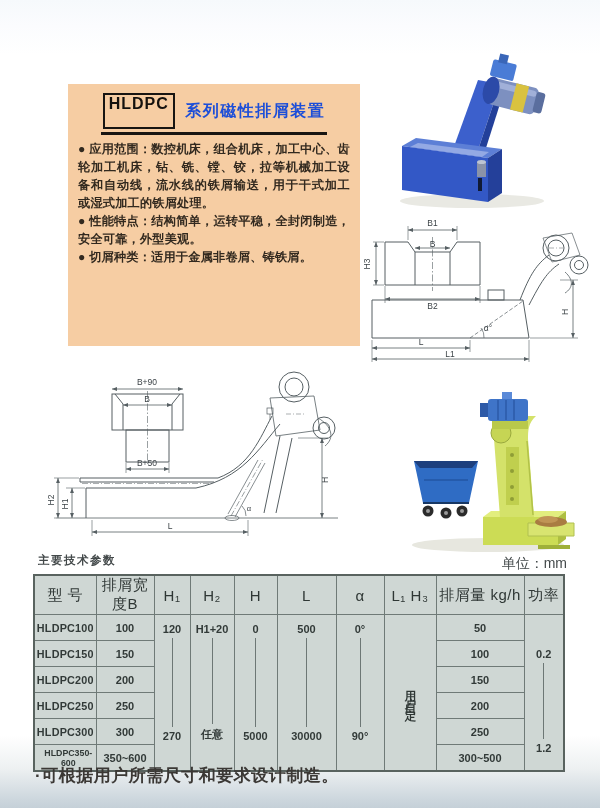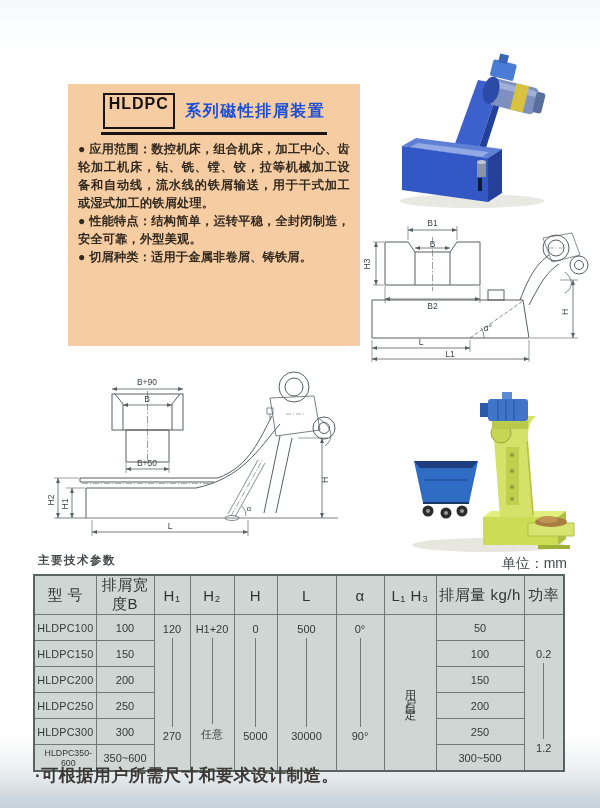--- a/index.html
+++ b/index.html
@@ -34,21 +34,21 @@
   .tbl-caption{ position:absolute;left:38px;top:553px;font-size:11.5px;color:#43494a;letter-spacing:1.5px;font-weight:bold; }
   .unit-label{ position:absolute;left:495px;top:555px;width:72px;text-align:right;font-size:14px;color:#43494a; }
   .footnote{ position:absolute;left:35px;top:764px;font-size:17px;color:#3b3835;letter-spacing:0.5px;font-weight:bold; }
   
   table.spec{
     position:absolute;left:33px;top:574px;width:532px;
     border-collapse:collapse;table-layout:fixed;
     background:#cfd7d4;border:2px solid #59635f;
     color:#323a38;font-size:11px;
   }
-  table.spec th, table.spec td{ border:1px solid #6f7a77;padding:0;text-align:center;overflow:hidden; }
+  table.spec th, table.spec td{ border:1px solid #6f7a77;padding:0;text-align:center;overflow:hidden;font-weight:bold; }
   table.spec thead th{ height:28px;font-weight:normal;font-size:15px;color:#2f3735;letter-spacing:0.5px; }
   table.spec tbody td{ height:25px; }
   td.model{ text-align:left;padding-left:7px;font-size:10.8px;letter-spacing:0.2px; }
   tr.last td.model{ font-size:8.8px;padding-left:6px;letter-spacing:0; }
   td.span6{ padding:0;vertical-align:middle; }
   .rng{
     display:flex;flex-direction:column;align-items:center;justify-content:flex-end;
     height:150px;box-sizing:border-box;padding:5px 0 26px 0;
   }
   .rng.pow{ padding:30px 0 14px 0; }

